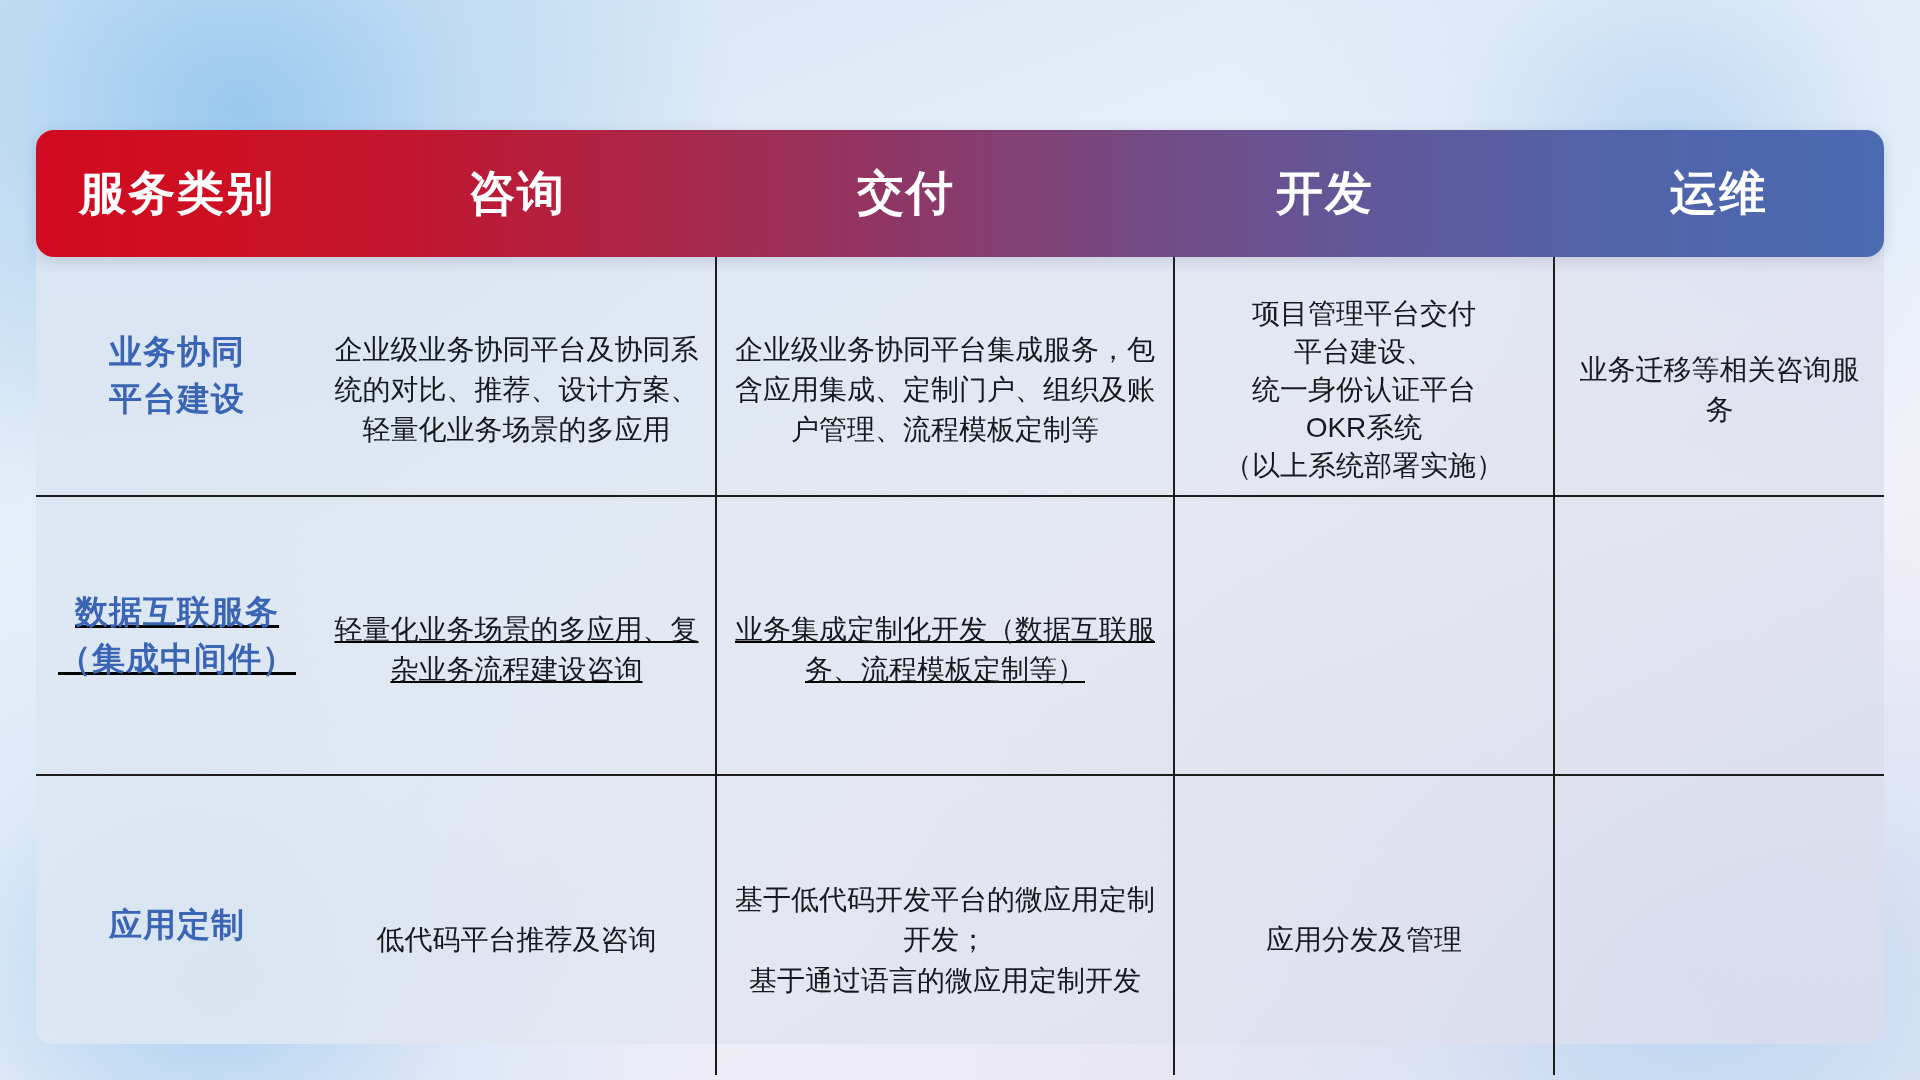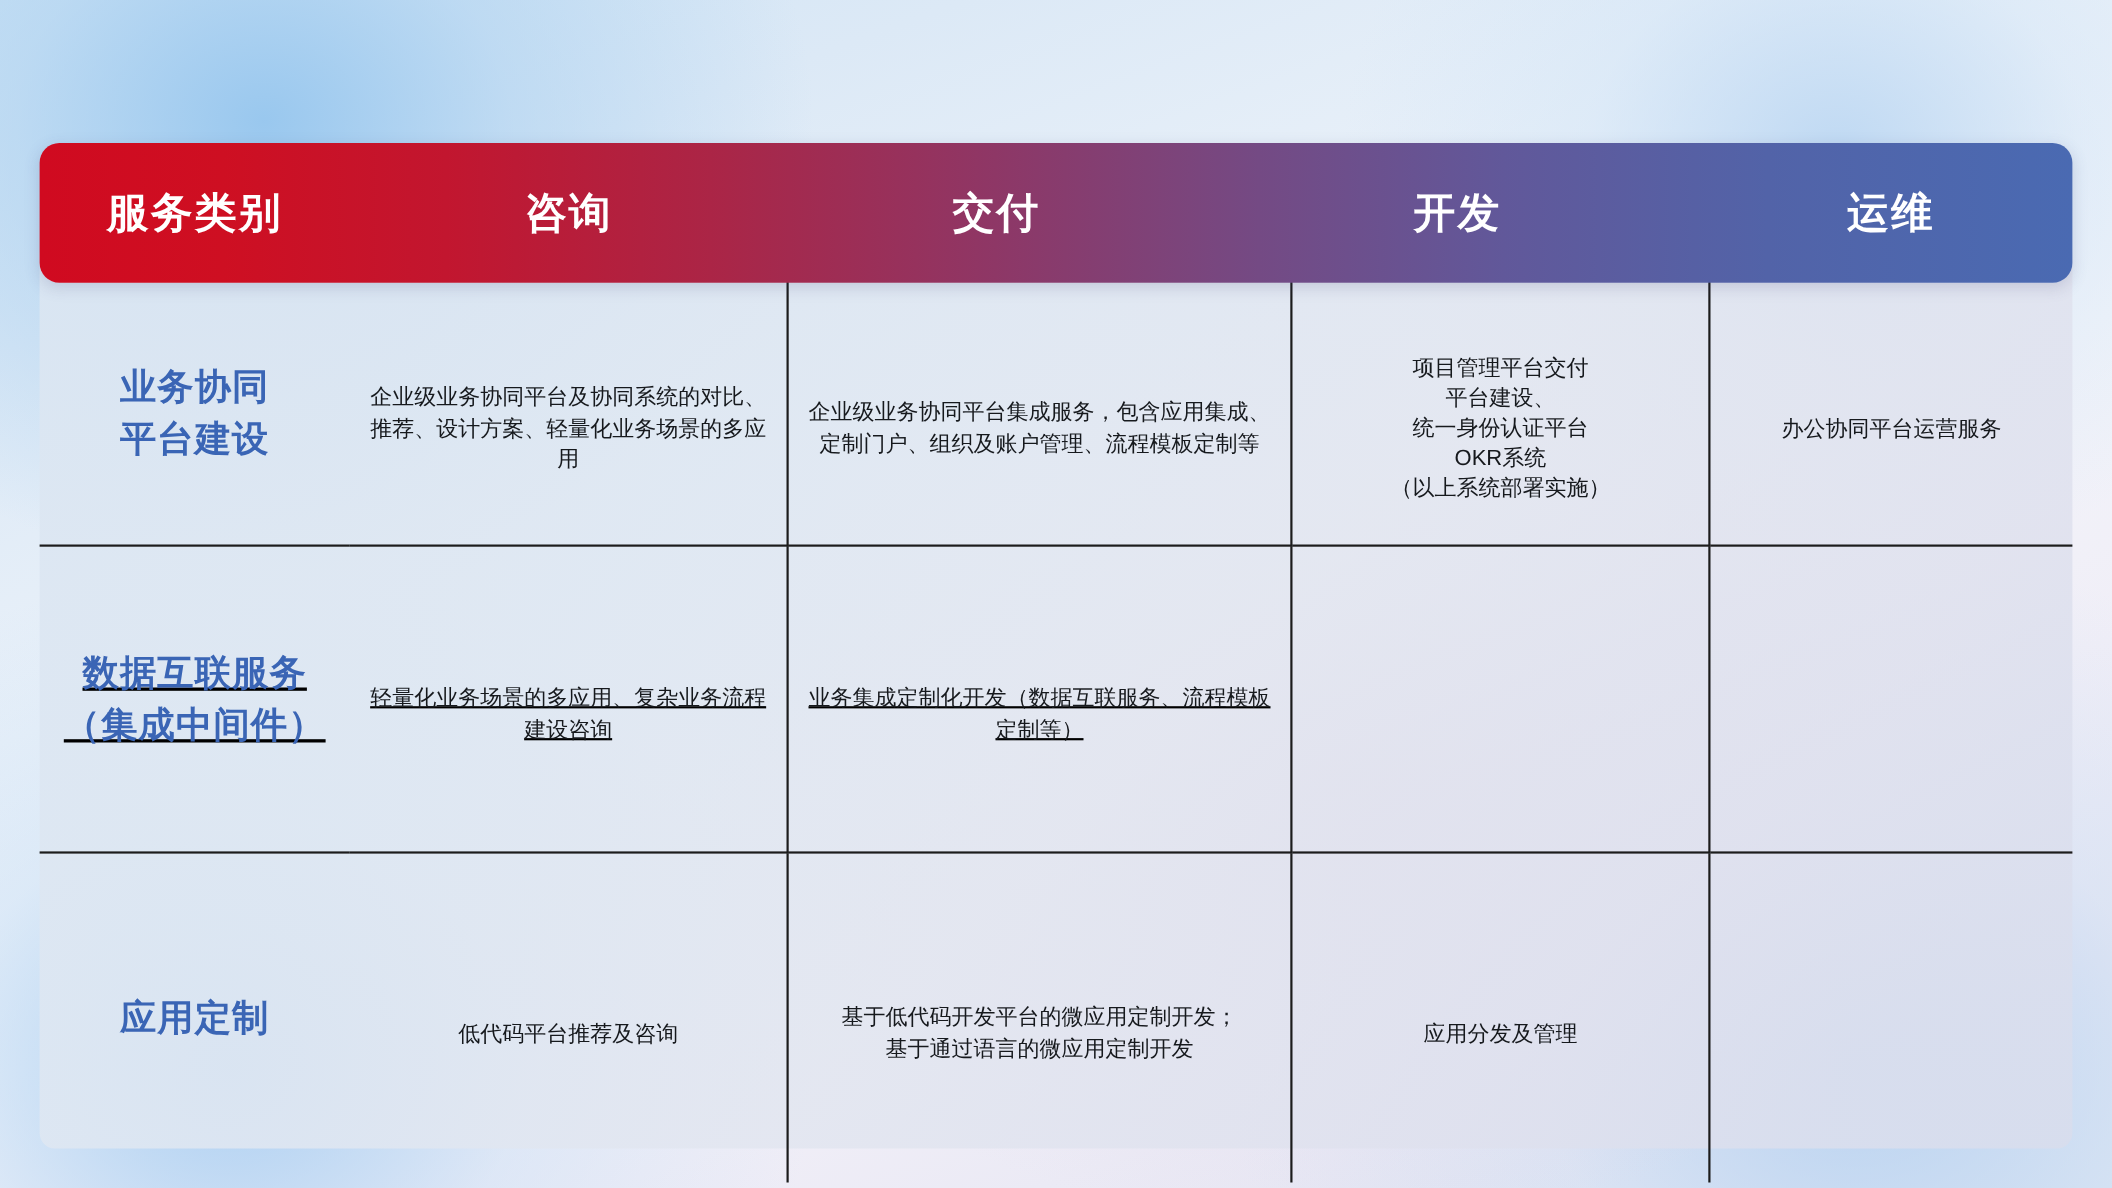--- a/index.html
+++ b/index.html
@@ -105,21 +105,21 @@
       #61589a 72%,
       #5263a8 85%,
       #4a6ab2 100%);
     display: flex;
     align-items: center;
     box-shadow: 0 4px 14px rgba(70,70,120,0.18);
   }
 
   .head-cell {
     color: #ffffff;
-    font-size: 38px;
+    font-size: 47px;
     font-weight: bold;
     text-align: center;
     letter-spacing: 2px;
     white-space: nowrap;
   }
 
   
   .col-1 { width: 282px; }
   .col-2 { width: 398px; }
   .col-3 { width: 458px; }
@@ -162,21 +162,21 @@
     color: #3a65b5;
     font-size: 33px;
     font-weight: bold;
     line-height: 1.42;
     text-align: center;
     letter-spacing: 1px;
   }
 
   .cell-text {
     color: #16191d;
-    font-size: 20px;
+    font-size: 28px;
     line-height: 1.44;
     text-align: center;
     margin-top: 29px;
   }
   .cell-text.tight { line-height: 1.36; }
 
   .empty-cell { }
 </style>
 </head>
 <body>
@@ -228,21 +228,21 @@
           <td>
             <div class="cell-text tight">
               <div>项目管理平台交付</div>
               <div>平台建设、</div>
               <div>统一身份认证平台</div>
               <div>OKR系统</div>
               <div>（以上系统部署实施）</div>
             </div>
           </td>
           <td class="last-col">
-            <div class="cell-text">办公协同平台运营服务</div>
+            <div class="cell-text">业务迁移等相关咨询服务</div>
           </td>
         </tr>
 
         <tr class="row-h-2">
           <td class="cat-cell">
             <div class="cat-label">
               <div>数据互联服务</div>
               <div>（集成中间件）</div>
             </div>
           </td>

